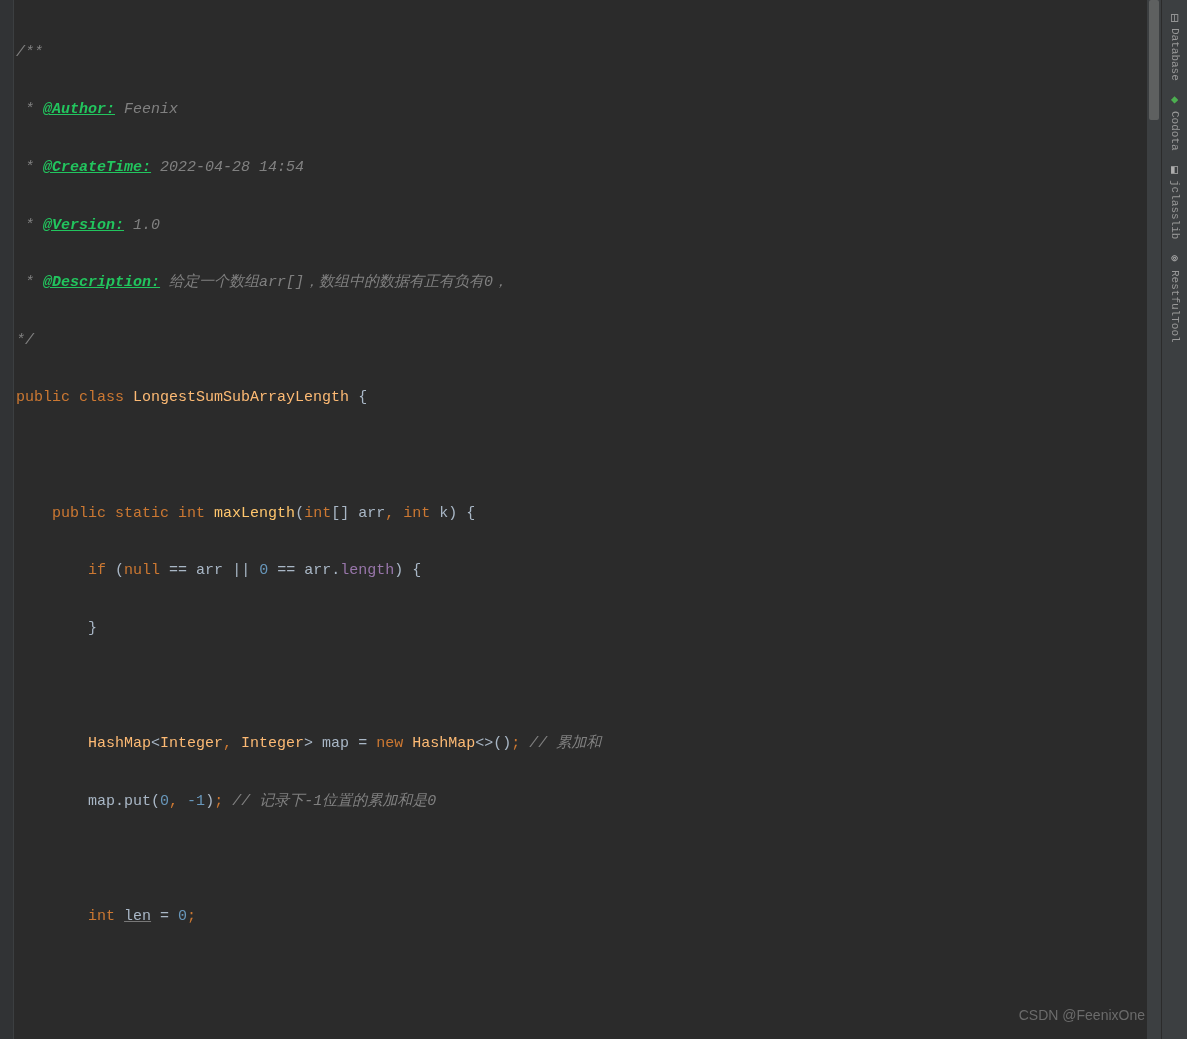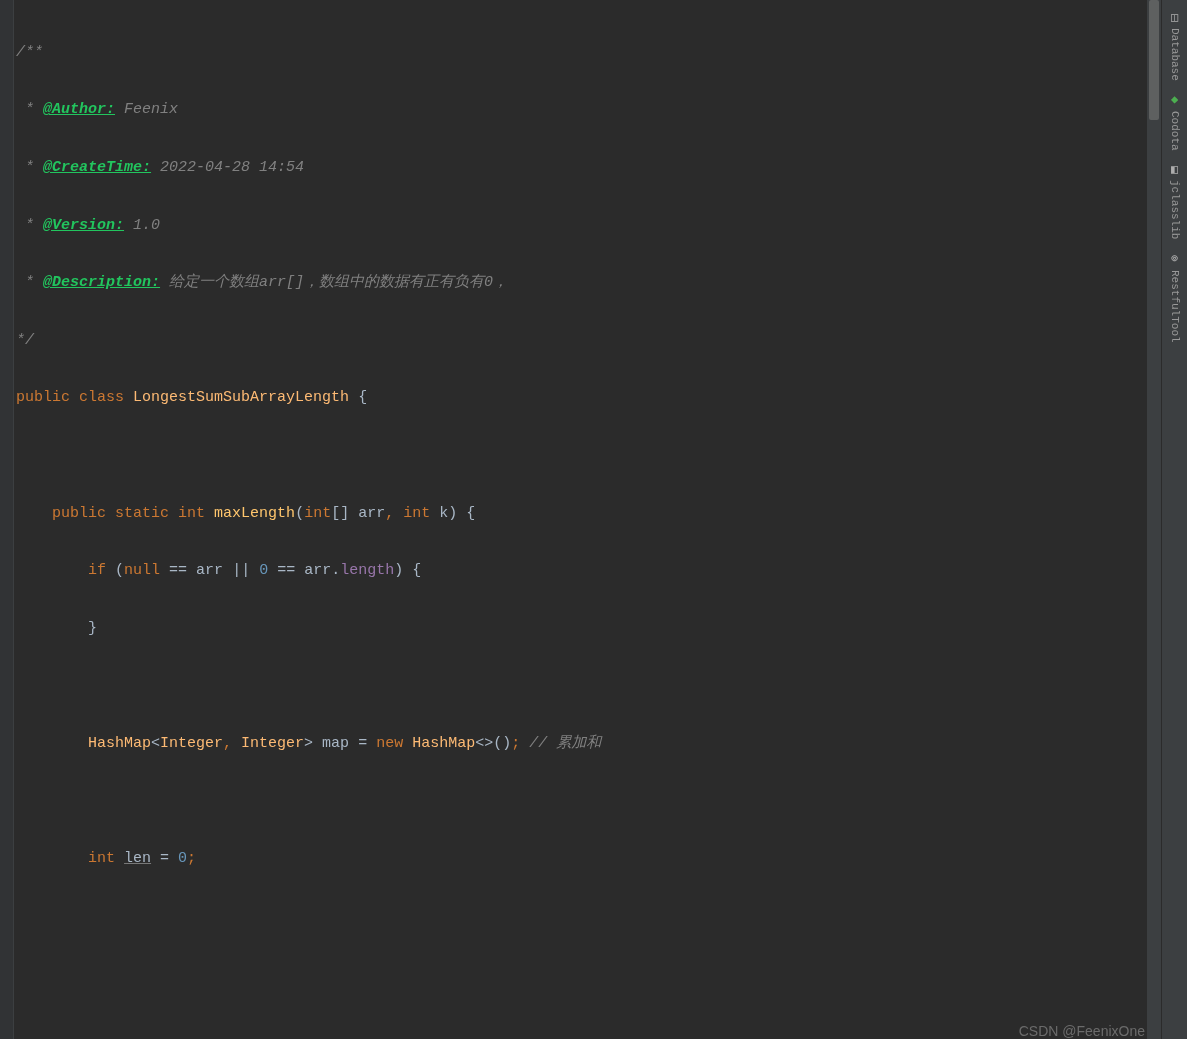--- a/index.html
+++ b/index.html
@@ -68,21 +68,21 @@
       width: 14px;
       height: 14px;
       writing-mode: horizontal-tb;
       display: flex;
       align-items: center;
       justify-content: center;
       font-size: 12px;
     }
     .watermark {
       position: absolute;
-      bottom: 0;
+      bottom: 16px;
       right: 42px;
       font-size: 14px;
       color: #6b6b6b;
       font-family: Arial, sans-serif;
     }
     
     .c-comment { color: #808080; font-style: italic; }
     .c-doctag { color: #22c55e; font-style: italic; font-weight: bold; text-decoration: underline; }
     .c-docval { color: #808080; font-style: italic; }
     .c-keyword { color: #cc7832; }
@@ -106,20 +106,21 @@
 <span class="line"><span class="c-comment"> * </span><span class="c-doctag">@Version:</span><span class="c-docval"> 1.0</span></span>
 <span class="line"><span class="c-comment"> * </span><span class="c-doctag">@Description:</span><span class="c-docval"> 给定一个数组arr[]，数组中的数据有正有负有0，</span></span>
 <span class="line"><span class="c-comment">*/</span></span>
 <span class="line"><span class="c-keyword">public</span> <span class="c-keyword">class</span> <span class="c-type">LongestSumSubArrayLength</span> <span class="c-plain">{</span></span>
 <span class="line"></span>
 <span class="line">    <span class="c-keyword">public</span> <span class="c-keyword">static</span> <span class="c-keyword">int</span> <span class="c-method">maxLength</span><span class="c-plain">(</span><span class="c-keyword">int</span><span class="c-plain">[] </span><span class="c-plain">arr</span><span class="c-keyword">, </span><span class="c-keyword">int</span> <span class="c-plain">k</span><span class="c-plain">) {</span></span>
 <span class="line">        <span class="c-keyword">if</span> <span class="c-plain">(</span><span class="c-keyword">null</span> <span class="c-plain">== </span><span class="c-plain">arr</span> <span class="c-plain">|| </span><span class="c-num">0</span> <span class="c-plain">== </span><span class="c-plain">arr</span><span class="c-plain">.</span><span class="c-field">length</span><span class="c-plain">) {</span></span>
 <span class="line">        <span class="c-plain">}</span></span>
 <span class="line"></span>
 <span class="line">        <span class="c-type">HashMap</span><span class="c-plain">&lt;</span><span class="c-type">Integer</span><span class="c-keyword">, </span><span class="c-type">Integer</span><span class="c-plain">&gt; </span><span class="c-plain">map</span> <span class="c-plain">= </span><span class="c-keyword">new</span> <span class="c-type">HashMap</span><span class="c-plain">&lt;&gt;()</span><span class="c-keyword">; </span><span class="c-comment">// 累加和</span></span>
+<span class="line">        <span class="c-plain">map</span><span class="c-plain">.</span><span class="c-plain">put</span><span class="c-plain">(</span><span class="c-num">0</span><span class="c-keyword">, </span><span class="c-num">-1</span><span class="c-plain">)</span><span class="c-keyword">; </span><span class="c-comment">// 记录下-1位置的累加和是0</span></span>
 <span class="line"></span>
 <span class="line">        <span class="c-keyword">int</span> <span class="c-plain c-under">len</span> <span class="c-plain">= </span><span class="c-num">0</span><span class="c-keyword">;</span></span>
 
 
 
 
 
 
 
 

